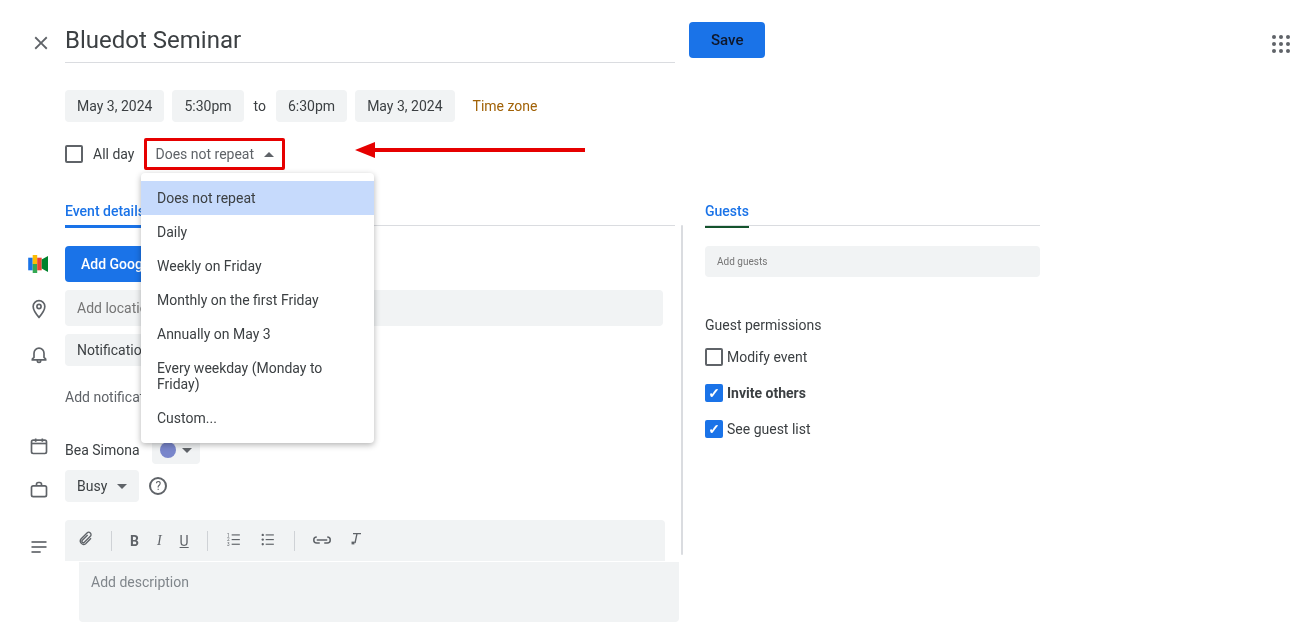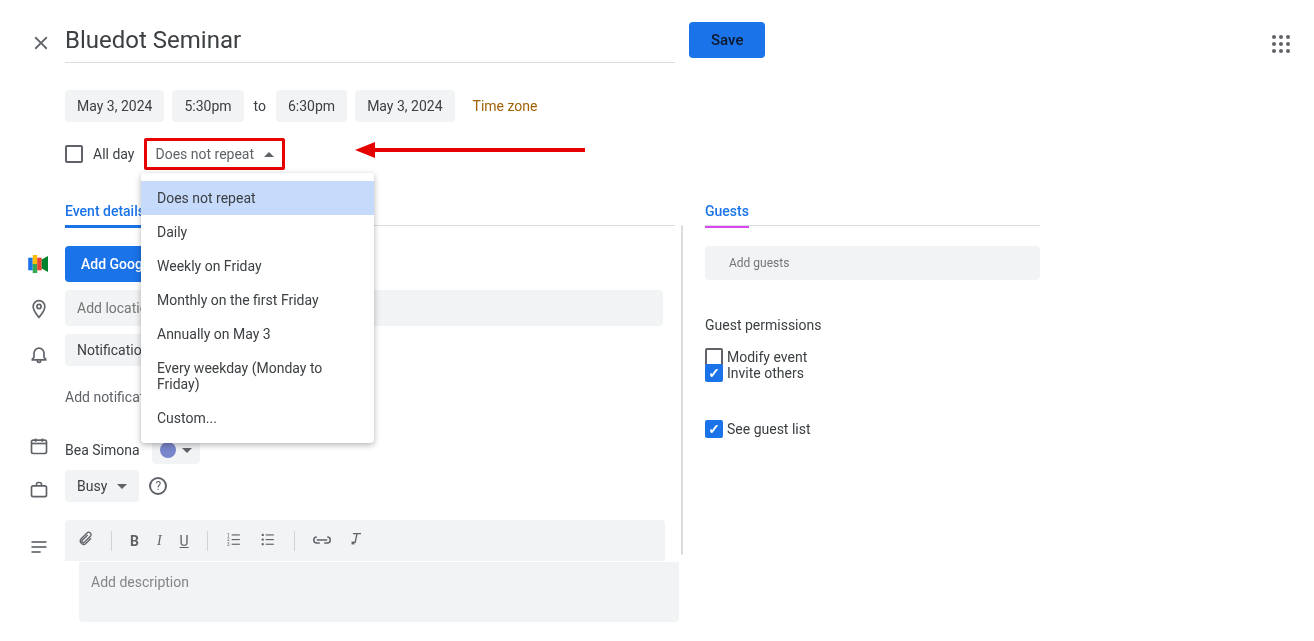--- a/index.html
+++ b/index.html
@@ -54,26 +54,26 @@
   .briefcase-icon { position:absolute; top:480px; left:29px; color:#5f6368; }
   .busy-row { position:absolute; top:470px; left:65px; display:flex; align-items:center; gap:10px; }
   .help-icon { width:18px; height:18px; border:2px solid #5f6368; border-radius:50%; display:flex; align-items:center; justify-content:center; color:#5f6368; font-size:12px; cursor:pointer;}
 
   .desc-icon { position:absolute; top:537px; left:29px; color:#5f6368; }
   .desc-toolbar { position:absolute; top:520px; left:65px; width:600px; background:#f1f3f4; border-radius:4px 4px 0 0; padding:10px 12px; display:flex; align-items:center; gap:18px; color:#5f6368; }
   .desc-toolbar .tool { cursor:pointer; }
   .desc-toolbar .divider { width:1px; height:20px; background:#cfd2d6; }
   .desc-body { position:absolute; top:562px; left:65px; width:600px; min-height:60px; background:#f1f3f4; border-radius:0 0 4px 4px; padding:12px; color:#80868b;margin-left:14px; }
 
-  .guests-tab { position:absolute; top:203px; left:705px; color:#1a73e8; font-weight:500; border-bottom:3px solid #d946ef; padding-bottom:6px; cursor:pointer; }
+  .guests-tab { position:absolute; top:203px; left:705px; color:#1a73e8; font-weight:500; border-bottom:3px solid #14532d; padding-bottom:6px; cursor:pointer; }
   .guests-separator { position:absolute; top:225px; left:705px; width:335px; height:1px; background:#dadce0; }
-  .guests-input { position:absolute; top:246px; left:705px; width:335px; background:#f1f3f4; border:none; border-radius:4px; padding:10px 24px; font-size:12px; color:#5f6368; outline:none; }
+  .guests-input { position:absolute; top:246px; left:705px; width:335px; background:#f1f3f4; border:none; border-radius:4px; padding:10px 12px; font-size:10px; color:#5f6368; outline:none; }
   .guest-perm-title { position:absolute; top:317px; left:705px; color:#3c4043; font-size:14px;}
   .perm-row { position:absolute; left:705px; display:flex; align-items:center; gap:4px; }
-  .perm1 { top:348px; } .perm2 { top:364px; } .perm3 { top:420px; }
+  .perm1 { top:348px; } .perm2 { top:384px;font-weight:bold; } .perm3 { top:420px; }
 
   .icon { width:20px; height:20px; }
   .small-arrow-down { width:0; height:0; border-left:5px solid transparent; border-right:5px solid transparent; border-top:5px solid #5f6368; display:inline-block; }
   
   .scroller { position:absolute; left:681px; top:225px; width:2px; height:330px; background:#dadce0; border-radius:2px; }
 </style>
 </head>
 <body>
 
 <div class="header-apps">

